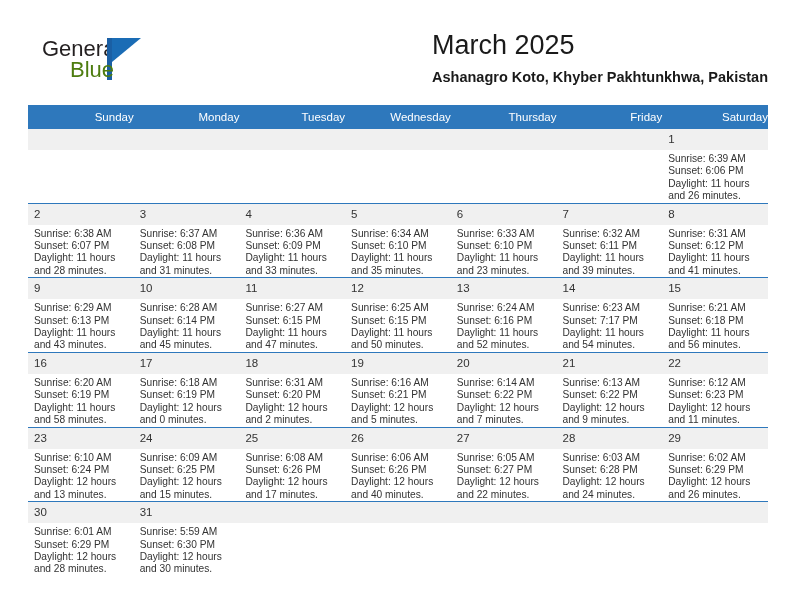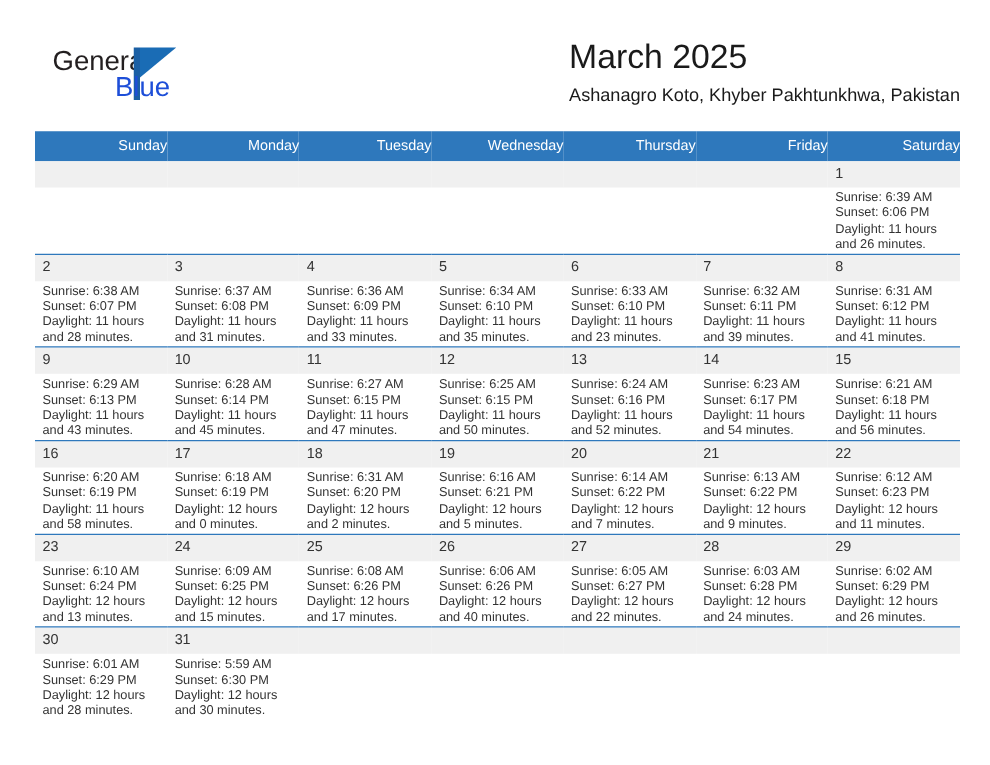--- a/index.html
+++ b/index.html
@@ -40,24 +40,24 @@
     position: absolute;
     left: 14px;
     top: 0px;
     font-size: 22px;
     letter-spacing: 0px;
     color: #231f20;
     font-family: "Liberation Sans", sans-serif;
   }
   .brand-blue {
     position: absolute;
-    left: 64px;
+    left: 42px;
     top: 21px;
     font-size: 22px;
-    color: #1d4ed8;
+    color: #4d7c0f;
     font-family: "Liberation Sans", sans-serif;
   }
   .brand-flag {
     position: absolute;
     left: 79px;
     top: 2px;
     width: 34px;
     height: 42px;
   }
   .brand-bar {
@@ -89,20 +89,21 @@
     color: #1a1a1a;
     line-height: 34px;
     white-space: nowrap;
   }
   .location-sub {
     font-size: 14.5px;
     color: #1a1a1a;
     line-height: 22px;
     margin-top: 4px;
     white-space: nowrap;
+    font-weight: bold;
   }
 
   
   .calendar {
     position: absolute;
     left: 28px;
     top: 105px;
     width: 740px;
     border-collapse: collapse;
     table-layout: fixed;
@@ -405,21 +406,21 @@
                 <div>Daylight: 11 hours</div>
                 <div>and 52 minutes.</div>
               </div>
             </div>
           </td>
           <td>
             <div class="daybox">
               <div class="daynum">14</div>
               <div class="lines">
                 <div>Sunrise: 6:23 AM</div>
-                <div>Sunset: 6:17 PM</div>
+                <div>Sunset: 7:17 PM</div>
                 <div>Daylight: 11 hours</div>
                 <div>and 54 minutes.</div>
               </div>
             </div>
           </td>
           <td>
             <div class="daybox">
               <div class="daynum">15</div>
               <div class="lines">
                 <div>Sunrise: 6:21 AM</div>

